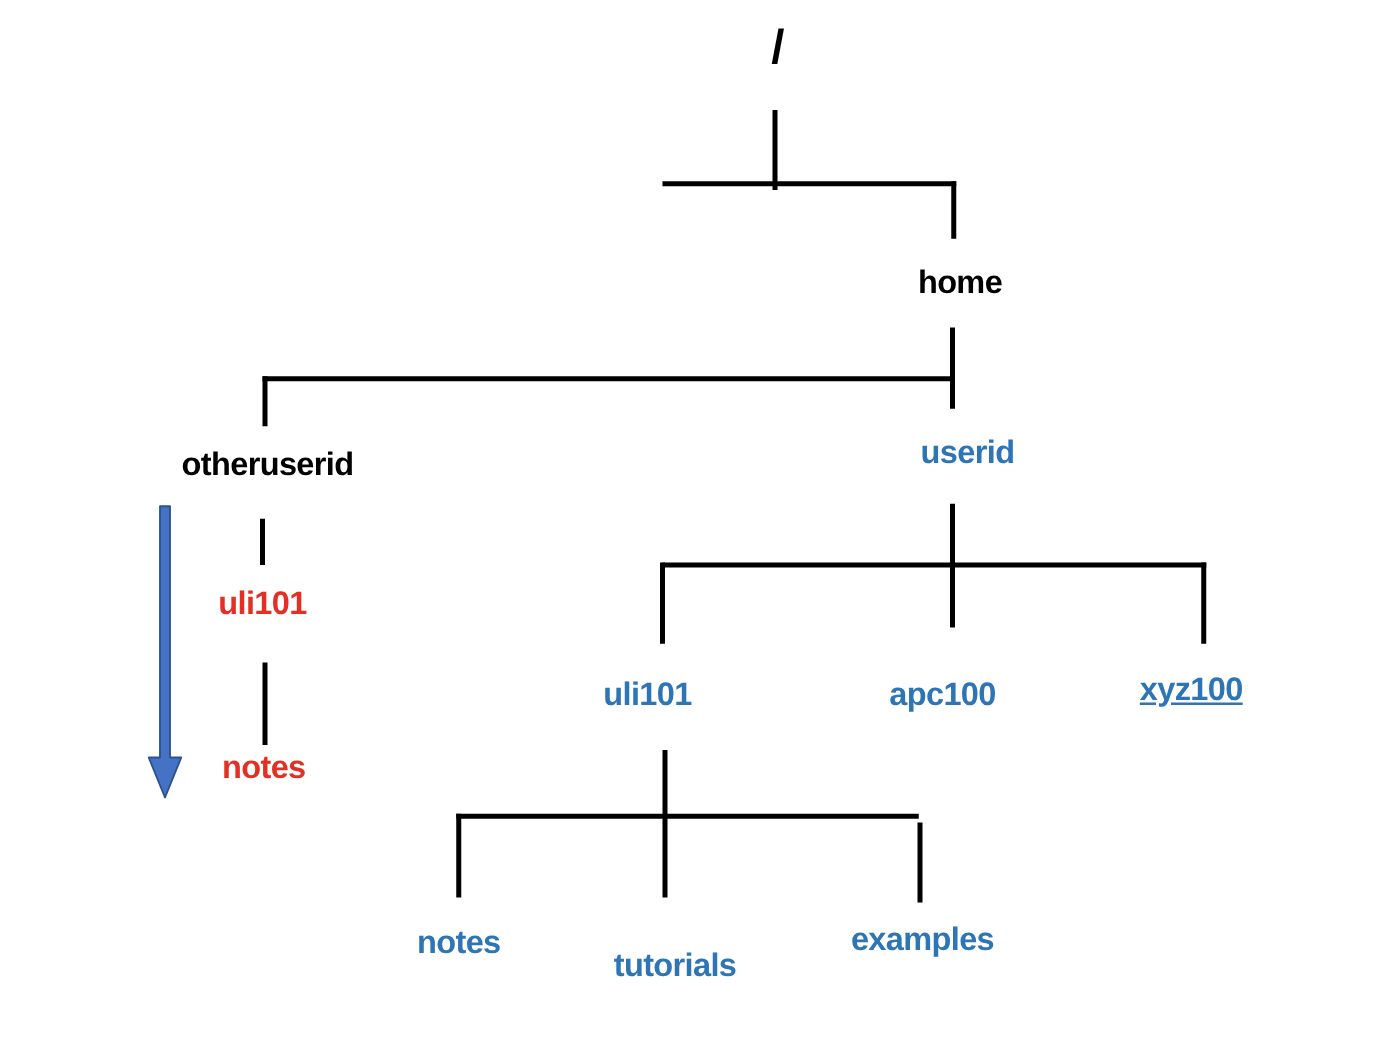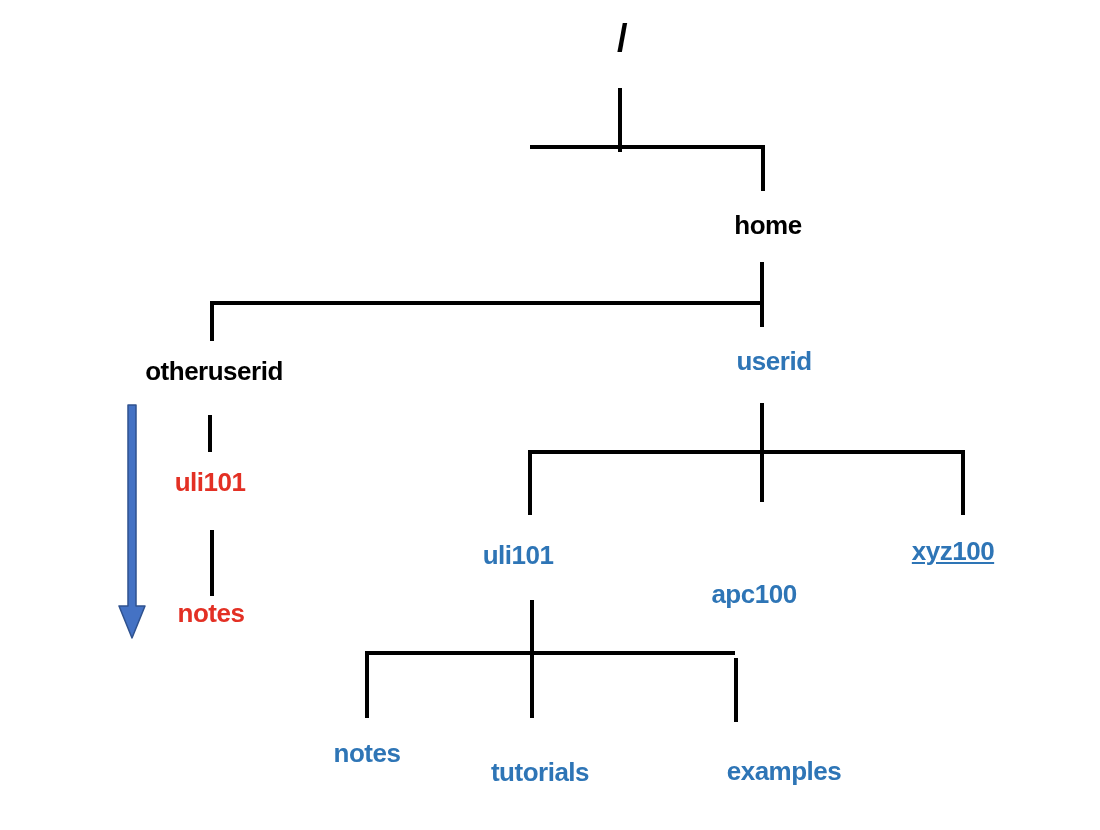--- a/index.html
+++ b/index.html
@@ -56,29 +56,29 @@
   <div class="label" style="left:214px; top:357px;">otheruserid</div>
 
   <div class="label blue" style="left:774px; top:347px;">userid</div>
 
   <div class="label red" style="left:210px; top:468px;">uli101</div>
 
   <div class="label red" style="left:211px; top:599px;">notes</div>
 
   <div class="label blue" style="left:518px; top:541px;">uli101</div>
 
-  <div class="label blue" style="left:754px; top:541px;margin-top:39px;">apc100</div>
+  <div class="label blue" style="left:754px; top:541px;">apc100</div>
 
   <div class="label blue" style="left:953px; top:537px;text-decoration:underline;">xyz100</div>
 
   <div class="label blue" style="left:367px; top:739px;">notes</div>
 
   <div class="label blue" style="left:540px; top:758px;">tutorials</div>
 
-  <div class="label blue" style="left:784px; top:737px;margin-top:20px;">examples</div>
+  <div class="label blue" style="left:738px; top:737px;">examples</div>
 
   <div class="edge" style="left:618px; top:88px; width:4px; height:64px;"></div>
   <div class="edge" style="left:530px; top:145px; width:235px; height:4px;"></div>
   <div class="edge" style="left:761px; top:145px; width:4px; height:46px;"></div>
 
   <div class="edge" style="left:760px; top:262px; width:4px; height:65px;"></div>
   <div class="edge" style="left:210px; top:301px; width:554px; height:4px;"></div>
   <div class="edge" style="left:210px; top:301px; width:4px; height:40px;"></div>
 
   <div class="edge" style="left:208px; top:415px; width:4px; height:37px;"></div>

